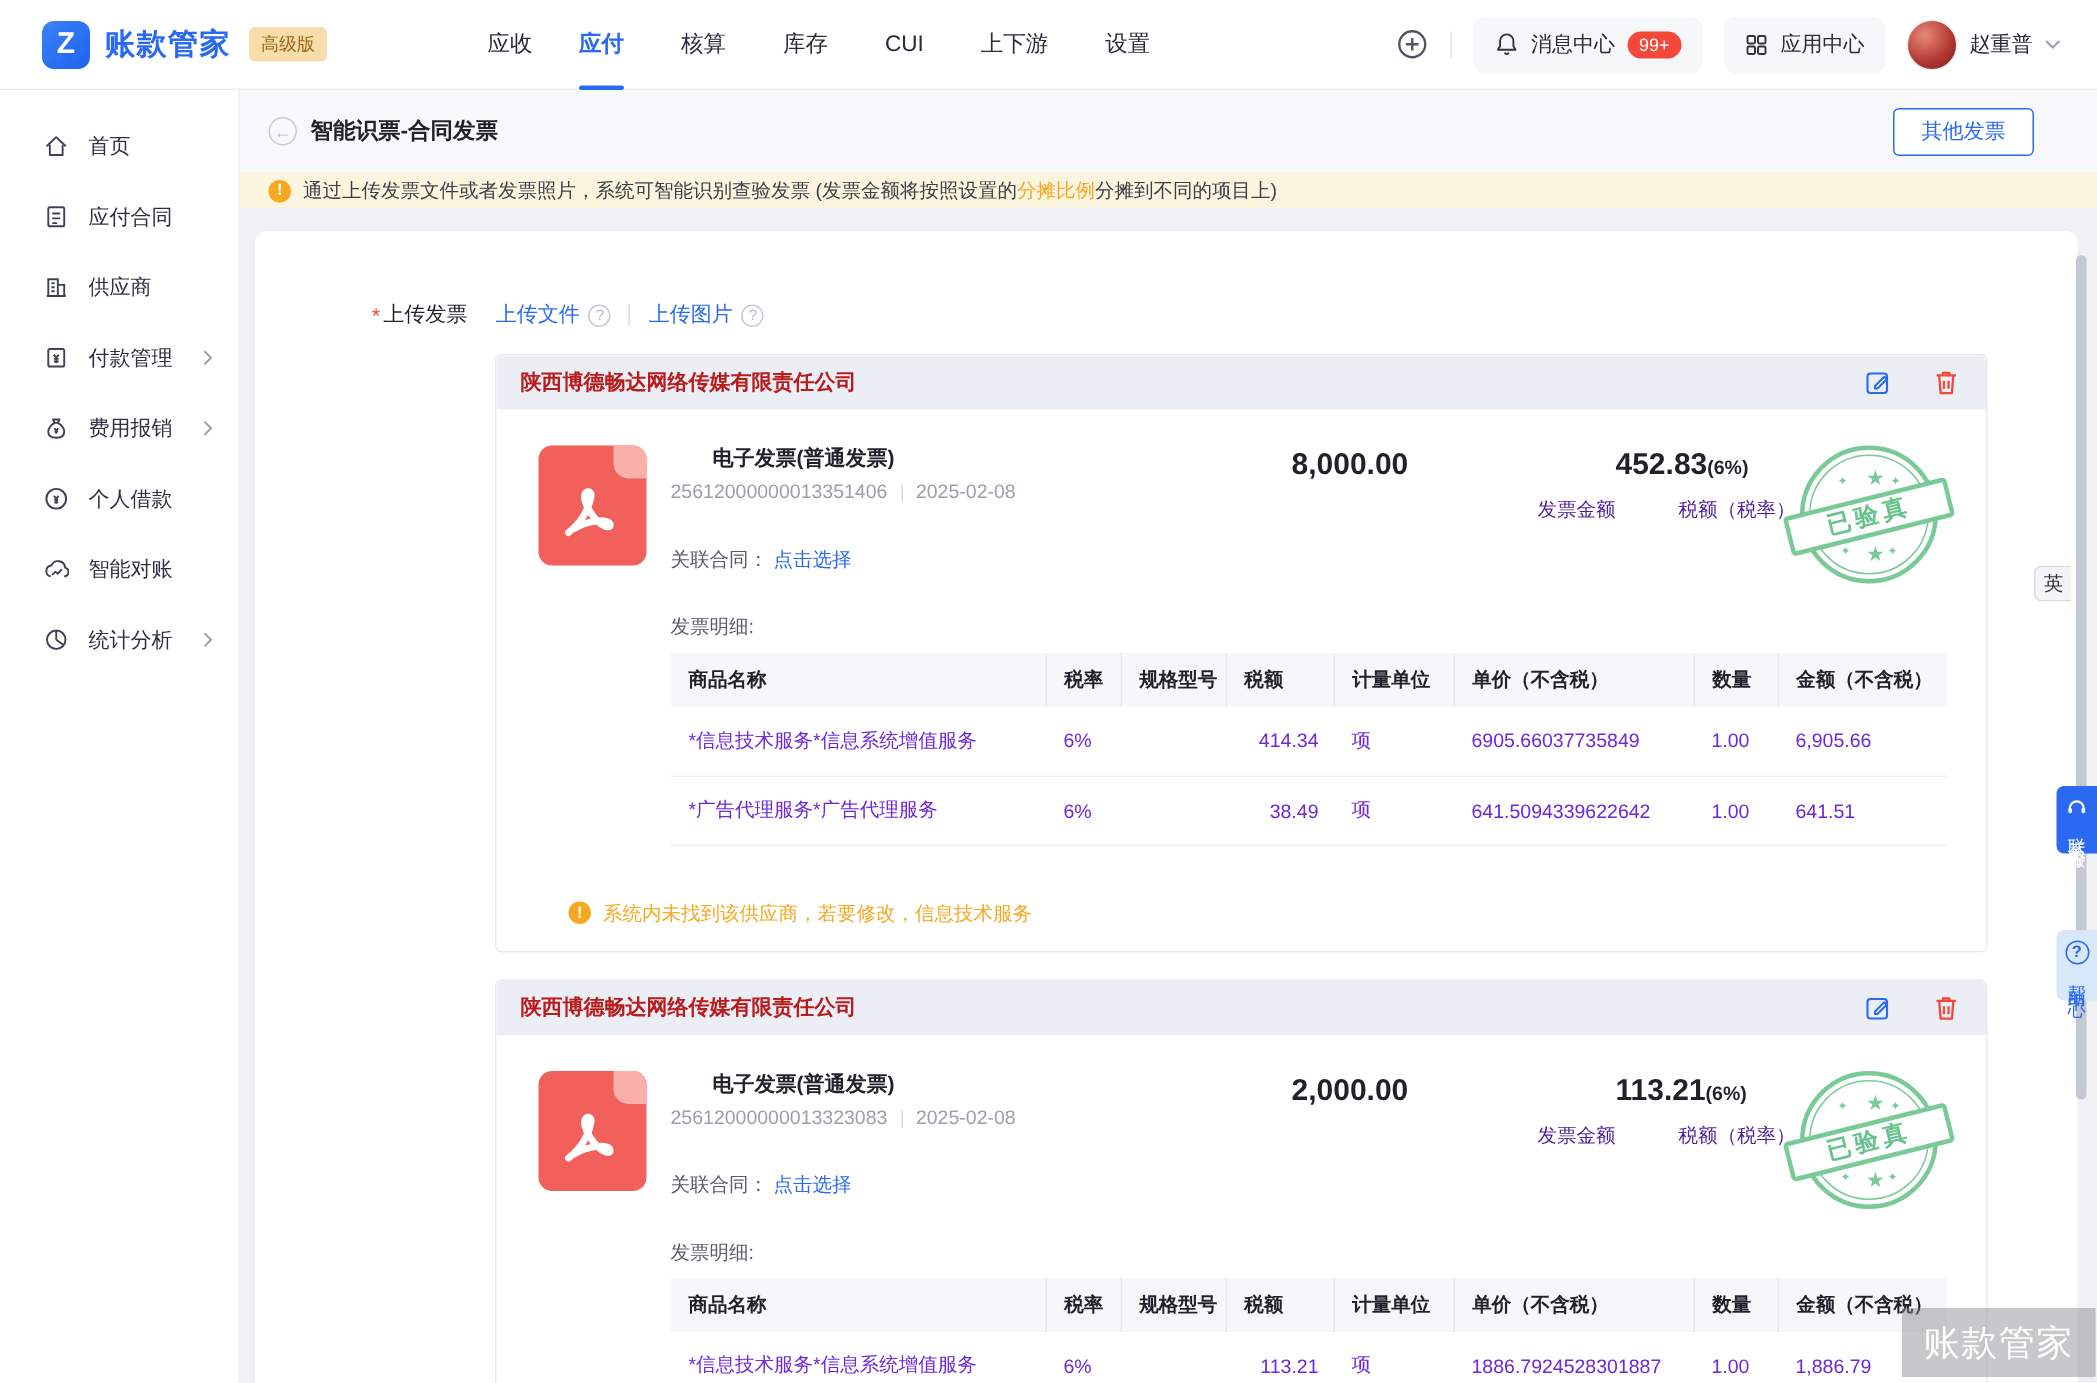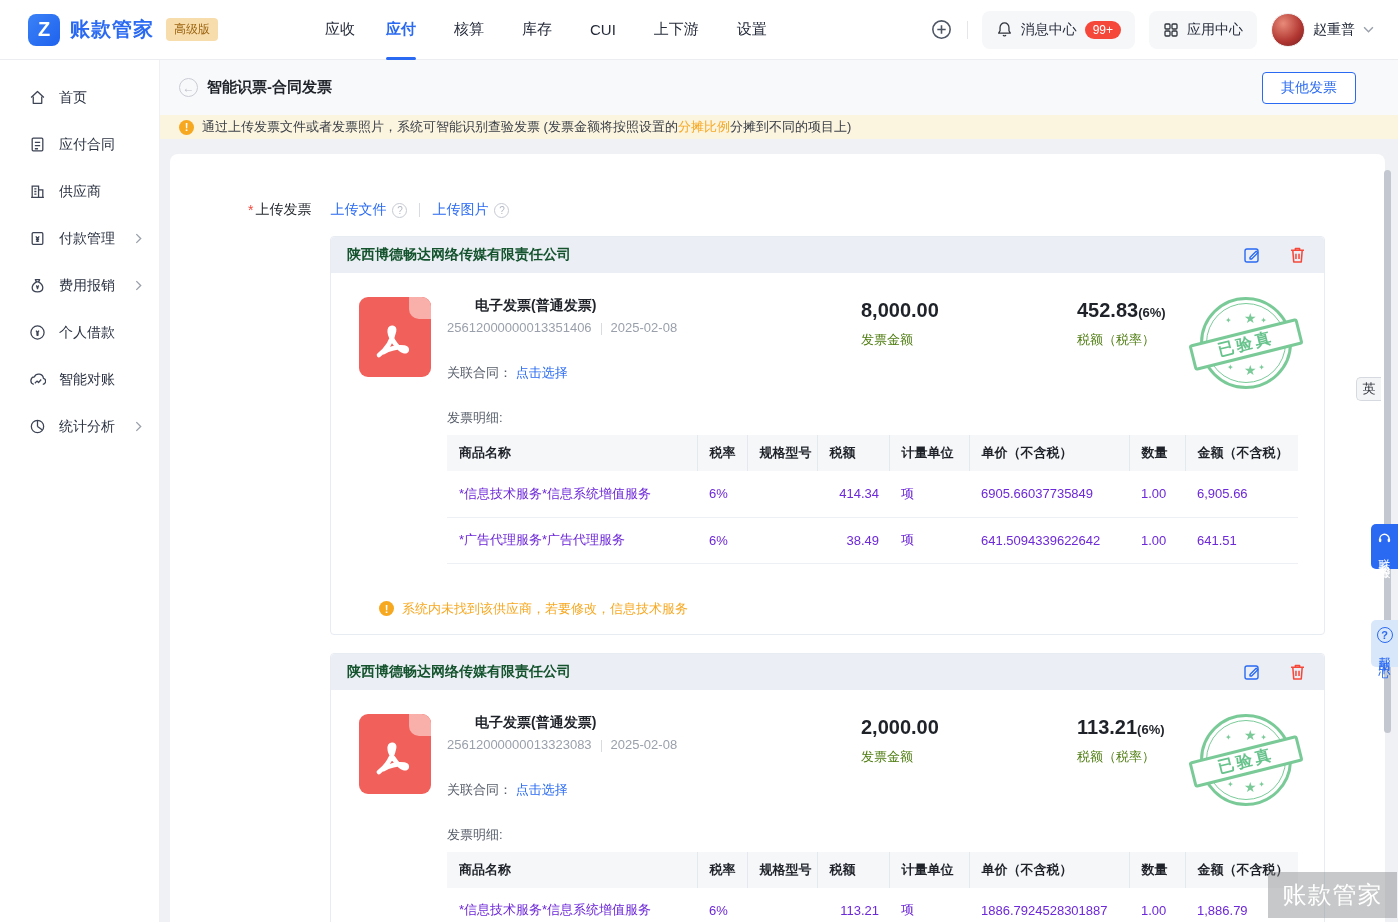--- a/index.html
+++ b/index.html
@@ -52,38 +52,38 @@
   .req-star { color:#F5483B; margin-right:2px; }
   .upload-label { color:#1f2329; }
   .upload-link { color:#2A6AF2; margin-left:19px; cursor:pointer; }
   .upload-link.second { margin-left:12px; }
   .qmark { width:15px; height:15px; border:1px solid #c6cad2; border-radius:50%; color:#b3b8c2; font-size:10px; display:inline-flex; align-items:center; justify-content:center; margin-left:6px; cursor:pointer; }
   .v-divider { width:1px; height:14px; background:#d8dbe0; margin-left:12px; }
 
   
   .invoice-card { width:995px; margin:0 0 18px 160px; border:1px solid #e7ebf2; border-radius:4px; background:#fff; }
   .inv-head { height:36px; background:#EBEFF5; border-radius:4px 4px 0 0; display:flex; align-items:center; padding:0 16px; }
-  .inv-company { font-size:14px; font-weight:bold; color:#14532d; }
+  .inv-company { font-size:14px; font-weight:bold; color:#b91c1c; }
   .inv-actions { margin-left:auto; display:flex; gap:26px; }
   .inv-actions .a-icon { width:20px; height:20px; cursor:pointer; display:flex; }
   .inv-body { padding:24px 16px 16px 28px; }
   .inv-top { display:flex; align-items:flex-start; }
   .pdf-icon { width:72px; height:80px; background:#F2605B; border-radius:9px; position:relative; flex:none; overflow:hidden; }
   .pdf-fold { position:absolute; top:0; right:0; width:22px; height:22px; background:#f9b0ab; border-radius:0 9px 0 10px; }
   .pdf-glyph { position:absolute; left:13px; top:22px; }
   .inv-info { margin-left:16px; width:414px; }
   .inv-type { font-size:14px; font-weight:bold; color:#1f2329;margin-left:28px; }
   .inv-no-row { margin-top:5px; font-size:13px; color:#9aa0ab; display:flex; align-items:flex-end; gap:9px; }
   .pipe { width:1px; height:12px; background:#d8dbe0; }
   .inv-contract { margin-top:29px; font-size:13px; color:#565d69; }
   .link-blue { color:#2A6AF2; cursor:pointer; }
   .amt-block { width:216px; padding-top:2px; }
   .amt-value { font-size:20px; font-weight:bold; color:#1f2329; }
   .amt-rate { font-size:13px; font-weight:bold; }
-  .amt-label { margin-top:9px; font-size:13px; color:#4d7c0f; }
+  .amt-label { margin-top:9px; font-size:13px; color:#4c1d95;text-align:right; }
   .tax-block { width:120px; padding-top:2px; }
 
   .stamp { width:92px; height:92px; border:3px solid #6FC690; border-radius:50%; position:relative; margin-left:auto; margin-right:16px; opacity:.92; flex:none; }
   .stamp-inner { position:absolute; inset:3px; border:1px solid #6FC690; border-radius:50%; }
   .stamp-band { position:absolute; left:-13px; right:-13px; top:31px; height:27px; border:3px solid #6FC690; background:#fff; border-radius:3px; transform:rotate(-14deg); display:flex; align-items:center; justify-content:center; color:#5BBE83; font-size:16px; font-weight:bold; letter-spacing:3px; }
   .stamp-star { position:absolute; color:#6FC690; font-size:12px; }
   .stamp-star.big { font-size:14px; }
   .st1 { top:10px; left:41px; } .st2 { top:16px; left:22px; font-size:8px; } .st3 { top:16px; right:22px; font-size:8px; }
   .st4 { bottom:8px; left:41px; } .st5 { bottom:14px; left:24px; font-size:8px; } .st6 { bottom:14px; right:24px; font-size:8px; }
 

